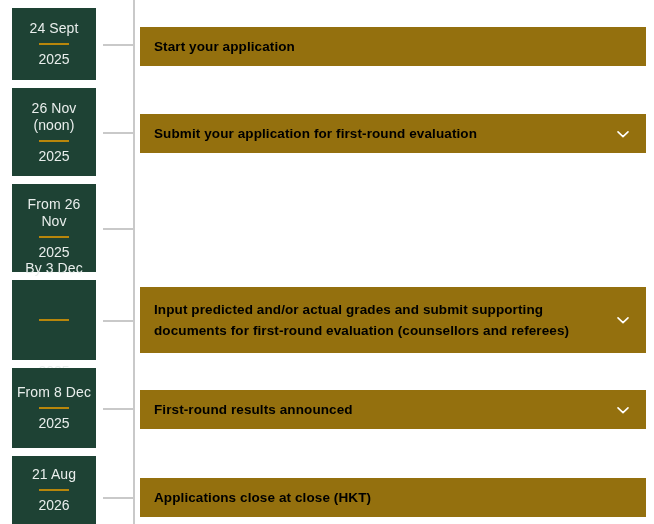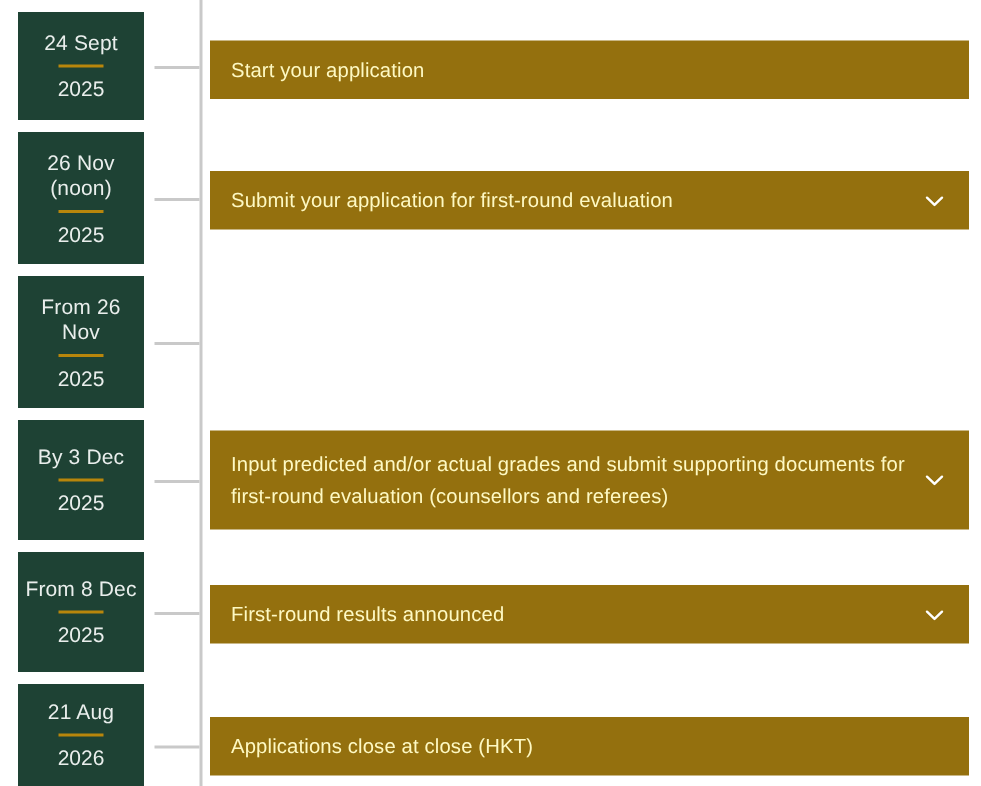--- a/index.html
+++ b/index.html
@@ -100,22 +100,22 @@
     justify-content: space-between;
     padding: 10px 14px 10px 14px;
     cursor: pointer;
   }
 
   .content-bar.static { cursor: default; }
 
   .bar-label {
     font-size: 13.5px;
     line-height: 21px;
-    font-weight: 400;
-    color: #fef9c3;
+    font-weight: 700;
+    color: #000000;
     letter-spacing: 0.1px;
     flex: 1 1 auto;
     padding-right: 10px;
   }
 
   .chevron {
     flex: 0 0 auto;
     width: 18px;
     height: 18px;
     display: flex;
@@ -164,21 +164,21 @@
   <div class="row" style="top:184px;height:96px;">
     <div class="date-card" style="height:88px;">
       <div class="date-day">From 26 Nov</div>
       <div class="date-rule"></div>
       <div class="date-year">2025</div>
     </div>
     <div class="connector" style="top:44px;"></div>
   </div>
 
   <div class="row" style="top:280px;height:88px;">
-    <div class="date-card" style="height:80px;">
+    <div class="date-card" style="height:80px;gap:36px;">
       <div class="date-day">By 3 Dec</div>
       <div class="date-rule"></div>
       <div class="date-year">2025</div>
     </div>
     <div class="connector" style="top:40px;"></div>
     <div class="content-bar" style="top:7px;height:66px;">
       <span class="bar-label">Input predicted and/or actual grades and submit supporting documents for first-round evaluation (counsellors and referees)</span>
       <span class="chevron">
         <svg width="18" height="18" viewBox="0 0 18 18" aria-hidden="true">
           <path d="M4 6.8 L9 11.6 L14 6.8" fill="none" stroke="#ffffff" stroke-width="1.6" stroke-linecap="round" stroke-linejoin="round"></path>

